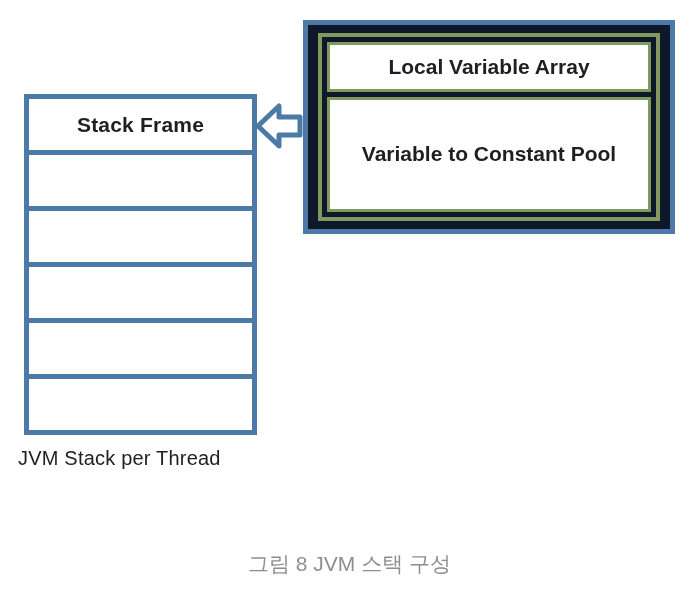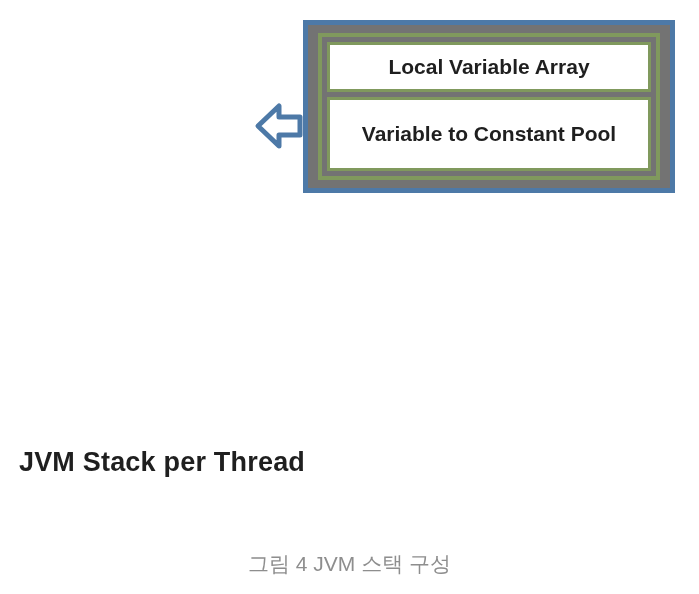--- a/index.html
+++ b/index.html
@@ -32,37 +32,37 @@
     flex:1;
     display:flex;align-items:center;justify-content:center;
     font-weight:bold;font-size:21px;color:var(--ink);
     letter-spacing:.2px;
   }
   .jvm-stack .cell + .cell{border-top:5px solid var(--blue);}
 
   .stack-label{
     position:absolute;
     left:18px;top:447px;width:288px;
-    text-align:center;
-    font-weight:bold;font-size:27px;color:var(--ink);
+    text-align:left;
+    font-weight:normal;font-size:20px;color:var(--ink);
     letter-spacing:.2px;
   }
 
   
   .arrow-wrap{
     position:absolute;left:254px;top:100px;width:50px;height:52px;
   }
 
   
   .frame-box{
     position:absolute;
     left:303px;top:20px;
-    width:372px;height:173px;
+    width:372px;height:214px;
     border:5px solid var(--blue);
-    background:#737373;
+    background:#0f172a;
     box-sizing:border-box;
     padding:8px 10px;
     display:flex;
   }
   .frame-inner{
     flex:1;
     border:4px solid var(--green);
     box-sizing:border-box;
     padding:5px;
     display:flex;flex-direction:column;gap:5px;
@@ -88,30 +88,39 @@
     text-align:center;
     font-size:21px;color:var(--caption);
     font-weight:normal;
   }
 </style>
 </head>
 <body>
 
 <div class="stage">
 
+  <div class="jvm-stack">
+    <div class="cell">Stack Frame</div>
+
+  <div class="cell"></div>
+      <div class="cell"></div>
+      <div class="cell"></div>
+      <div class="cell"></div>
+      <div class="cell"></div>
+    </div>
 
   <div class="stack-label">JVM Stack per Thread</div>
 
   <div class="arrow-wrap">
     <svg width="50" height="52" viewBox="0 0 50 52" xmlns="http://www.w3.org/2000/svg">
       <path d="M 4 26 L 25 6 L 25 17 L 46 17 L 46 35 L 25 35 L 25 46 Z" fill="#ffffff" stroke="#4d79a7" stroke-width="5" stroke-linejoin="round"></path>
     </svg>
   </div>
 
   <div class="frame-box">
     <div class="frame-inner">
       <div class="frame-cell h1">Local Variable Array</div>
       <div class="frame-cell h3">Variable to Constant Pool</div>
     </div>
   </div>
 
-  <div class="caption">그림 4 JVM 스택 구성</div>
+  <div class="caption">그림 8 JVM 스택 구성</div>
 </div>
 
 </body></html>

